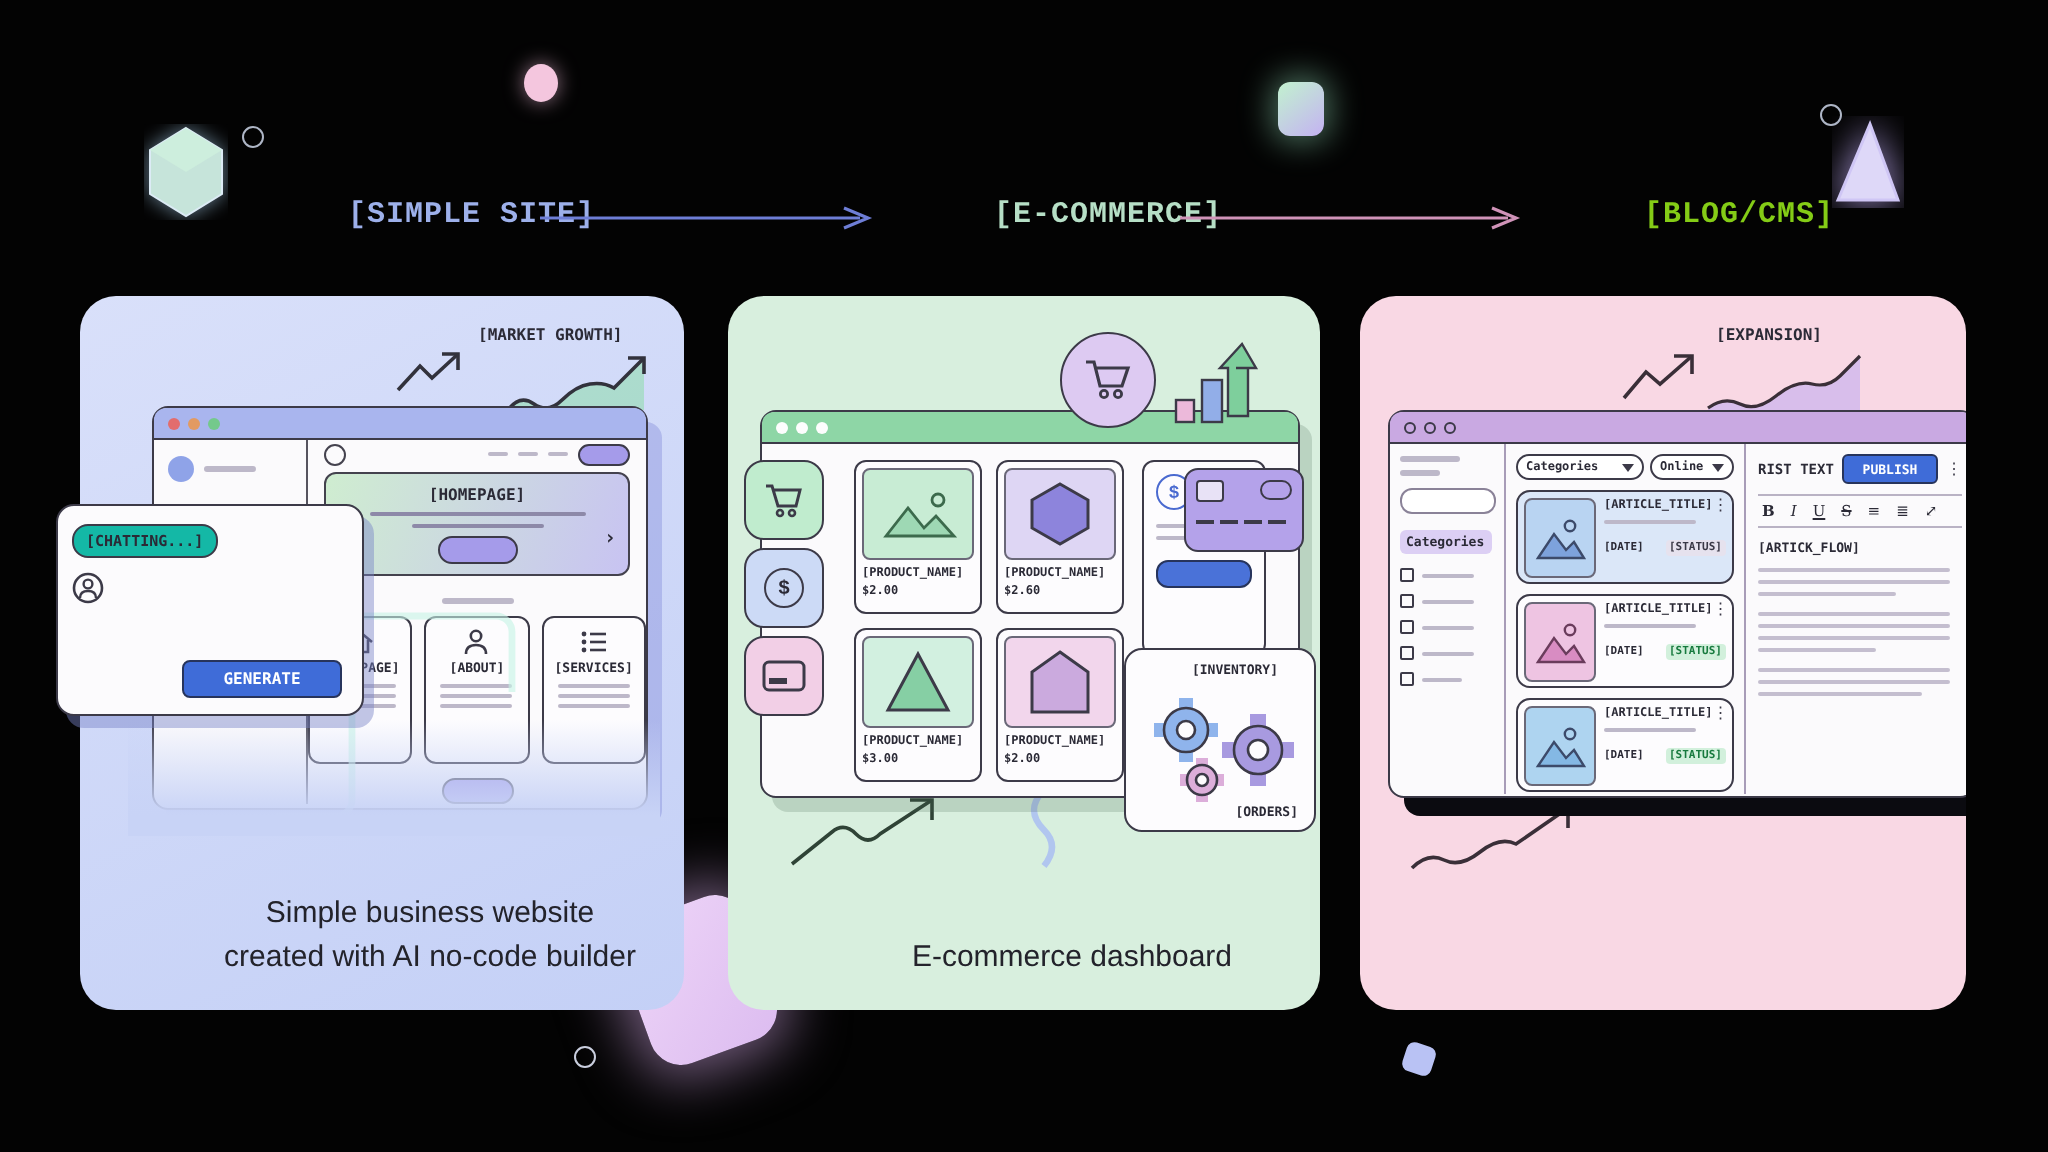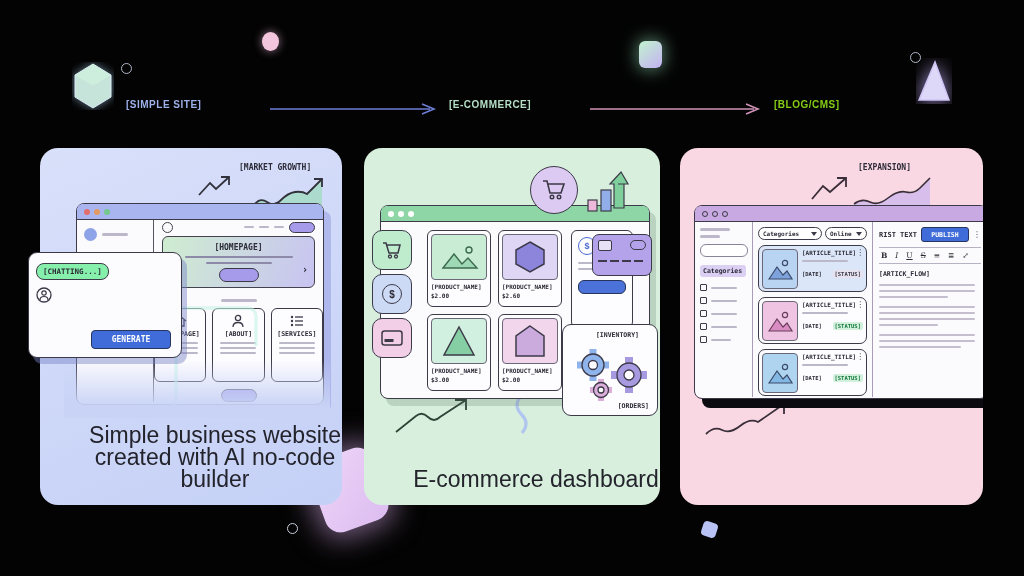--- a/index.html
+++ b/index.html
@@ -2,44 +2,44 @@
 <html><head>
 <meta charset="utf-8">
 <style>
   html,body{margin:0;padding:0;background:#000;}
   .canvas{position:relative;width:1024px;height:576px;background:#030303;overflow:hidden;
           font-family:"Liberation Sans",sans-serif;}
   .abs{position:absolute;}
   .mono{font-family:"DejaVu Sans Mono",monospace;font-weight:bold;color:#2b2a36;}
   .ln{background:#bdb8c9;border-radius:2px;}
   
-  .stage{font-family:Liberation Sans, sans-serif;font-weight:bold;font-size:10px;letter-spacing:.5px;}
+  .stage{font-family:Liberation Mono, monospace;font-weight:bold;font-size:15px;letter-spacing:.5px;margin-left:48px;}
   
   .card{position:absolute;top:148px;height:357px;border-radius:18px;}
   .caption{position:absolute;left:0;right:0;bottom:15px;text-align:center;color:#23232b;
-           font-size:23px;font-weight:500;line-height:22px;z-index:6;padding-left:48px;}
+           font-size:15px;font-weight:500;line-height:22px;z-index:6;padding-left:48px;}
   
   .window{position:absolute;background:#fbfafc;border:1.5px solid #3c3a48;border-radius:8px;z-index:2;}
   .winhead{height:15px;border-bottom:1.4px solid #3c3a48;border-radius:6px 6px 0 0;
            display:flex;align-items:center;gap:4px;padding:0 7px;}
   .dot{width:6px;height:6px;border-radius:50%;}
   .pill{background:#a59bea;border:1.2px solid #3c3a48;border-radius:8px;}
   .btnblue{background:#3f6cd8;color:#fff;border:1.2px solid #27345c;border-radius:4px;
            font-family:"DejaVu Sans Mono",monospace;font-weight:bold;display:flex;
            align-items:center;justify-content:center;}
   .tinylbl{font-size:6.5px;}
   
   #card-simple{left:40px;width:302px;background:linear-gradient(155deg,#d9e0fa 0%,#c4d0f6 100%);}
   .sw-side{width:62px;border-right:1.3px solid #56545f;padding:8px 7px;}
   .minicard{width:54px;height:74px;background:#fdfcfe;border:1.3px solid #3c3a48;border-radius:6px;
             display:flex;flex-direction:column;align-items:center;padding-top:5px;box-sizing:border-box;}
   .chatpanel{position:absolute;left:-12px;top:104px;width:154px;height:106px;background:#fcfbfd;
              border:1.5px solid #3c3a48;border-radius:9px;z-index:4;
              box-shadow:5px 6px 0 rgba(120,130,200,.45);padding:7px;box-sizing:border-box;}
-  .bubble{display:inline-block;background:#86efac;border:1.2px solid #3c3a48;border-radius:8px;
+  .bubble{display:inline-block;background:#14b8a6;border:1.2px solid #3c3a48;border-radius:8px;
           padding:3px 6px;font-size:7.5px;position:relative;}
   
   #card-ecom{left:364px;width:296px;background:#d8efde;}
   .prodcell{width:64px;height:77px;background:#fdfcfe;border:1.2px solid #3c3a48;border-radius:6px;
             padding:3px;box-sizing:border-box;}
   .imgbox{height:44px;border:1px solid #6a6878;border-radius:4px;display:flex;align-items:center;justify-content:center;}
   .sidetile{position:absolute;left:8px;width:38px;height:38px;border:1.4px solid #3c3a48;border-radius:10px;
             display:flex;align-items:center;justify-content:center;z-index:3;}
   
   #card-cms{left:680px;width:303px;background:#f9d8e4;}

